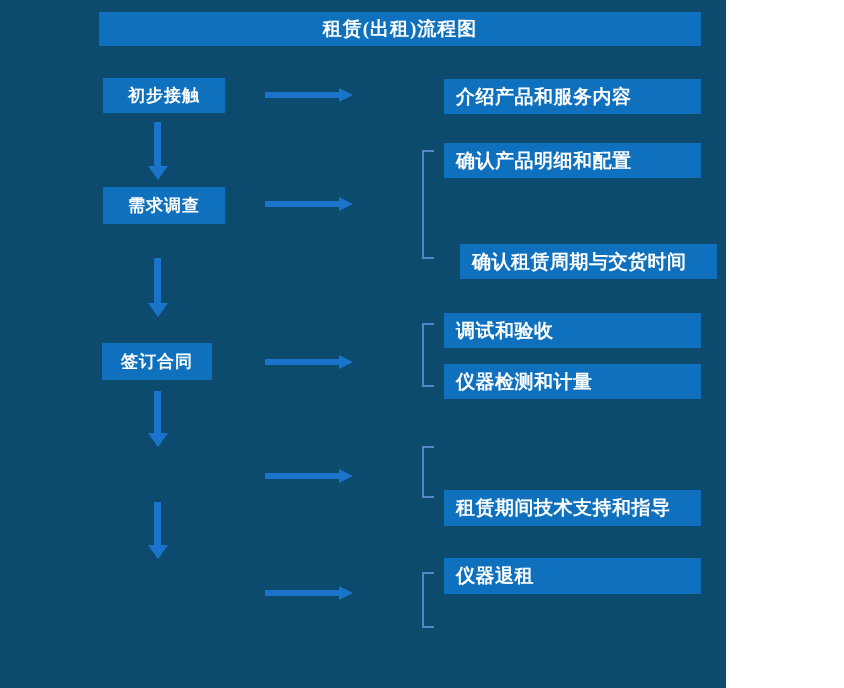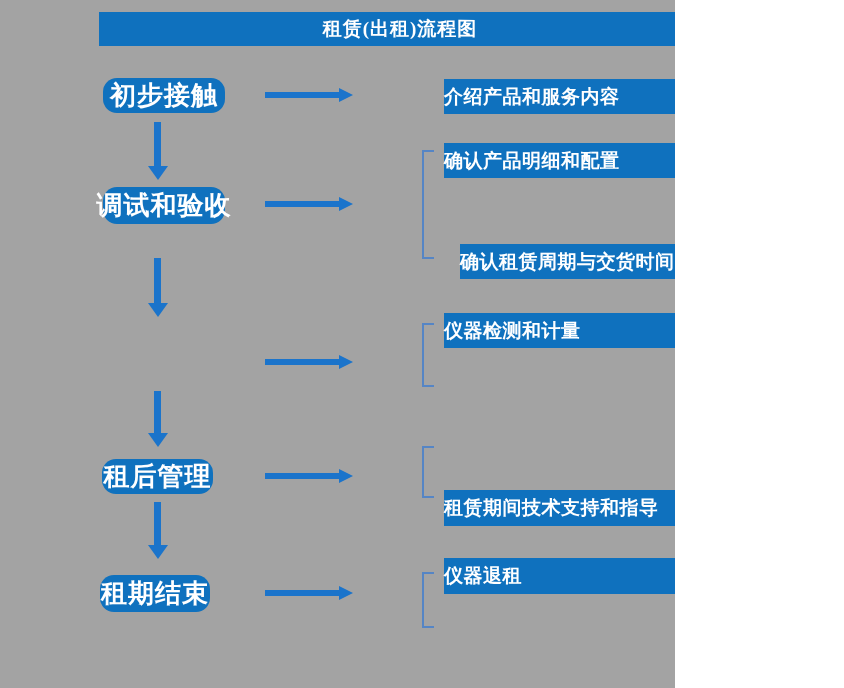--- a/index.html
+++ b/index.html
@@ -2,23 +2,23 @@
 <html style="--box-blue: #0F71BE; --arrow-blue: #1B74CB; --bracket-blue: #5585C5; --text-white: #FFFFFF;"><head>
 <meta charset="utf-8">
 <style>
   html, body {
     margin: 0;
     padding: 0;
     background: #ffffff;
   }
   #stage {
     position: relative;
-    width: 675px;
+    width: 726px;
     height: 688px;
-    background: #a3a3a3;
+    background: #0c4a6e;
     overflow: hidden;
     font-family: "Liberation Serif", serif;
   }
   .title-bar {
     position: absolute;
     left: 99px; top: 12px; width: 602px; height: 34px;
     background: var(--box-blue, #0F71BE);
     color: #ffffff;
     display: flex; align-items: center; justify-content: center;
     font-size: 19px; font-weight: bold; letter-spacing: 1px;
@@ -27,27 +27,26 @@
     position: absolute;
     background: var(--box-blue, #0F71BE);
     color: #ffffff;
     display: flex; align-items: center;
     font-weight: bold;
     box-sizing: border-box;
     white-space: nowrap;
   }
   .step {
     justify-content: center;
-    font-size: 26px;
+    font-size: 17px;
     letter-spacing: 1px;
-    border-radius: 14px;
   }
   .detail {
     justify-content: flex-start;
-    padding-left: 0;
+    padding-left: 12px;
     font-size: 19px;
     letter-spacing: 0.5px;
   }
   
   .harrow {
     position: absolute;
     width: 88px; height: 14px;
   }
   .harrow::before {
     content: "";
@@ -95,23 +94,22 @@
   }
 </style>
 </head>
 <body>
 
 <div id="stage">
 
   <div class="title-bar">租赁(出租)流程图</div>
 
   <div class="box step" style="left:103px;top:78px;width:122px;height:35px">初步接触</div>
-  <div class="box step" style="left:103px;top:187px;width:122px;height:37px">调试和验收</div>
-  <div class="box step" style="left:102px;top:459px;width:111px;height:35px">租后管理</div>
-  <div class="box step" style="left:100px;top:575px;width:110px;height:37px">租期结束</div>
+  <div class="box step" style="left:103px;top:187px;width:122px;height:37px">需求调查</div>
+  <div class="box step" style="left:102px;top:343px;width:110px;height:37px">签订合同</div>
 
   <div class="varrow" style="left:148px;top:122px;height:58px"></div>
   <div class="varrow" style="left:148px;top:258px;height:59px"></div>
   <div class="varrow" style="left:148px;top:391px;height:56px"></div>
   <div class="varrow" style="left:148px;top:502px;height:57px"></div>
 
   <div class="harrow" style="left:265px;top:88px"></div>
   <div class="harrow" style="left:265px;top:197px"></div>
   <div class="harrow" style="left:265px;top:355px"></div>
   <div class="harrow" style="left:265px;top:469px"></div>
@@ -120,19 +118,20 @@
   <div class="bracket" style="top:150px;height:109px"></div>
   <div class="bracket" style="top:323px;height:64px"></div>
   <div class="bracket" style="top:446px;height:52px"></div>
   <div class="bracket" style="top:572px;height:56px"></div>
 
   <div class="box detail" style="left:444px;top:79px;width:257px;height:35px">介绍产品和服务内容</div>
 
   <div class="box detail" style="left:444px;top:143px;width:257px;height:35px">确认产品明细和配置</div>
   <div class="box detail" style="left:460px;top:244px;width:257px;height:35px">确认租赁周期与交货时间</div>
 
-  <div class="box detail" style="left:444px;top:313px;width:257px;height:35px">仪器检测和计量</div>
+  <div class="box detail" style="left:444px;top:313px;width:257px;height:35px">调试和验收</div>
+  <div class="box detail" style="left:444px;top:364px;width:257px;height:35px">仪器检测和计量</div>
 
   <div class="box detail" style="left:444px;top:558px;width:257px;height:36px">仪器退租</div>
 
   <div class="box detail" style="left:444px;top:490px;width:257px;height:36px">租赁期间技术支持和指导</div>
 
 </div>
 
 </body></html>

